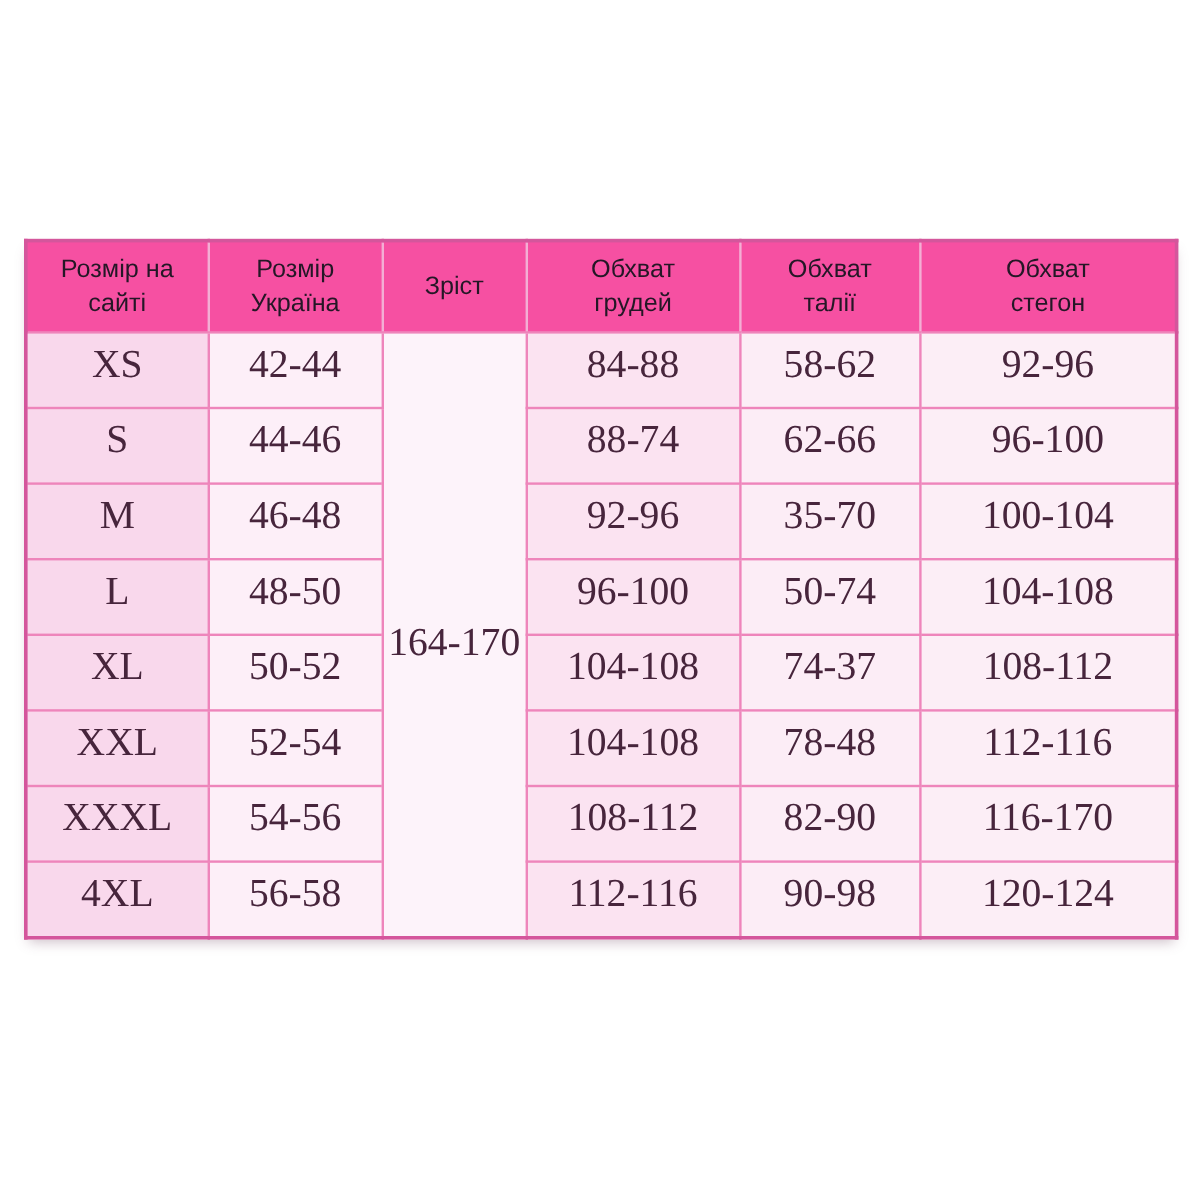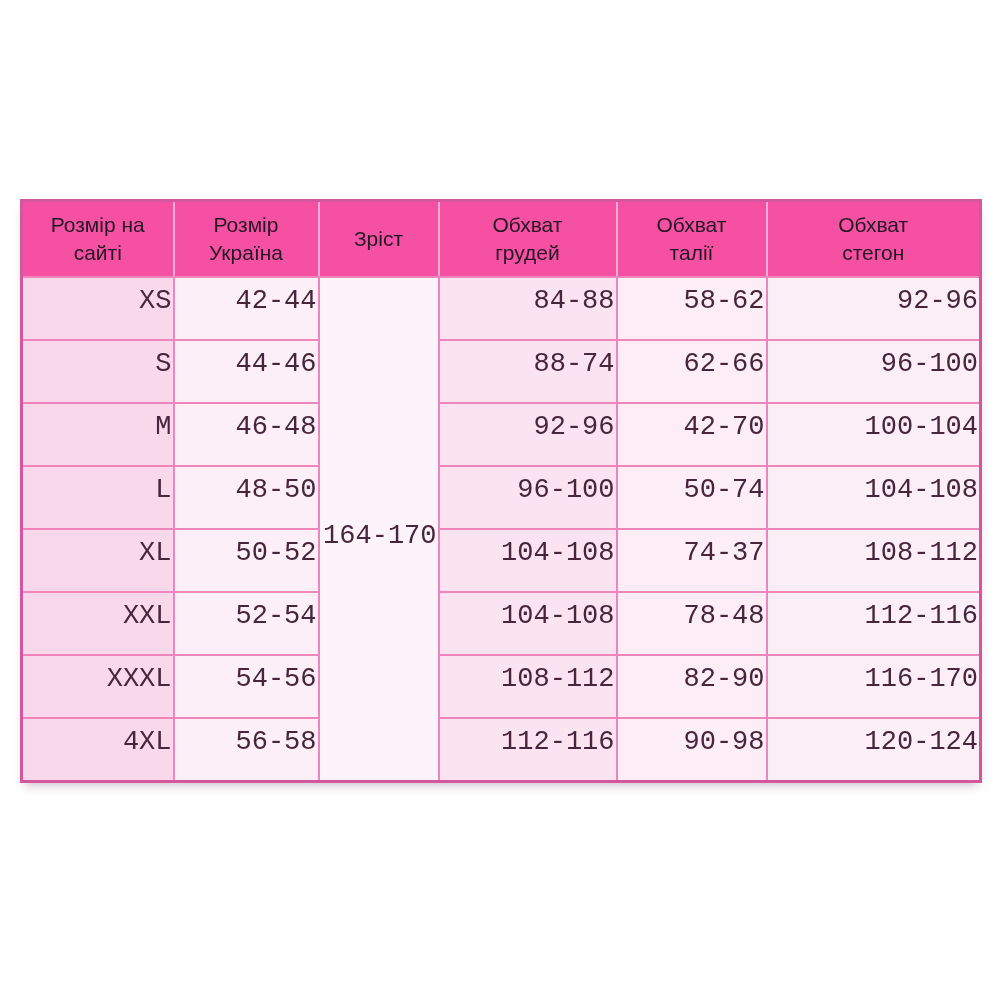--- a/index.html
+++ b/index.html
@@ -34,24 +34,24 @@
     line-height: 28px;
     font-weight: 400;
     height: 72px;
     text-align: center;
     vertical-align: middle;
     white-space: pre-line;
     border: 2px solid var(--border-header, #f3aed4);
     border-bottom: 2px solid var(--border-inner, #ee85bb);
   }
   td {
-    font-family: Liberation Mono, monospace;
-    font-size: 27px;
+    font-family: Liberation Serif, serif;
+    font-size: 33px;
     color: var(--cell-text, #47253c);
-    text-align: right;
+    text-align: center;
     vertical-align: top;
     padding-top: 8px;
     border: 2px solid var(--border-inner, #ee85bb);
   }
   tbody tr { height: 63px; }
   td.c1 { background: var(--col1-bg, #f9d8ec); }
   td.c2 { background: var(--col2-bg, #fdeff8); }
   td.c3 {
     background: var(--col3-bg, #fdf3fa);
     vertical-align: middle;
@@ -102,21 +102,21 @@
         <td class="c1">S</td>
         <td class="c2">44-46</td>
         <td class="c4">88-74</td>
         <td class="c5">62-66</td>
         <td class="c6">96-100</td>
       </tr>
       <tr>
         <td class="c1">M</td>
         <td class="c2">46-48</td>
         <td class="c4">92-96</td>
-        <td class="c5">42-70</td>
+        <td class="c5">35-70</td>
         <td class="c6">100-104</td>
       </tr>
       <tr>
         <td class="c1">L</td>
         <td class="c2">48-50</td>
         <td class="c4">96-100</td>
         <td class="c5">50-74</td>
         <td class="c6">104-108</td>
       </tr>
       <tr>

